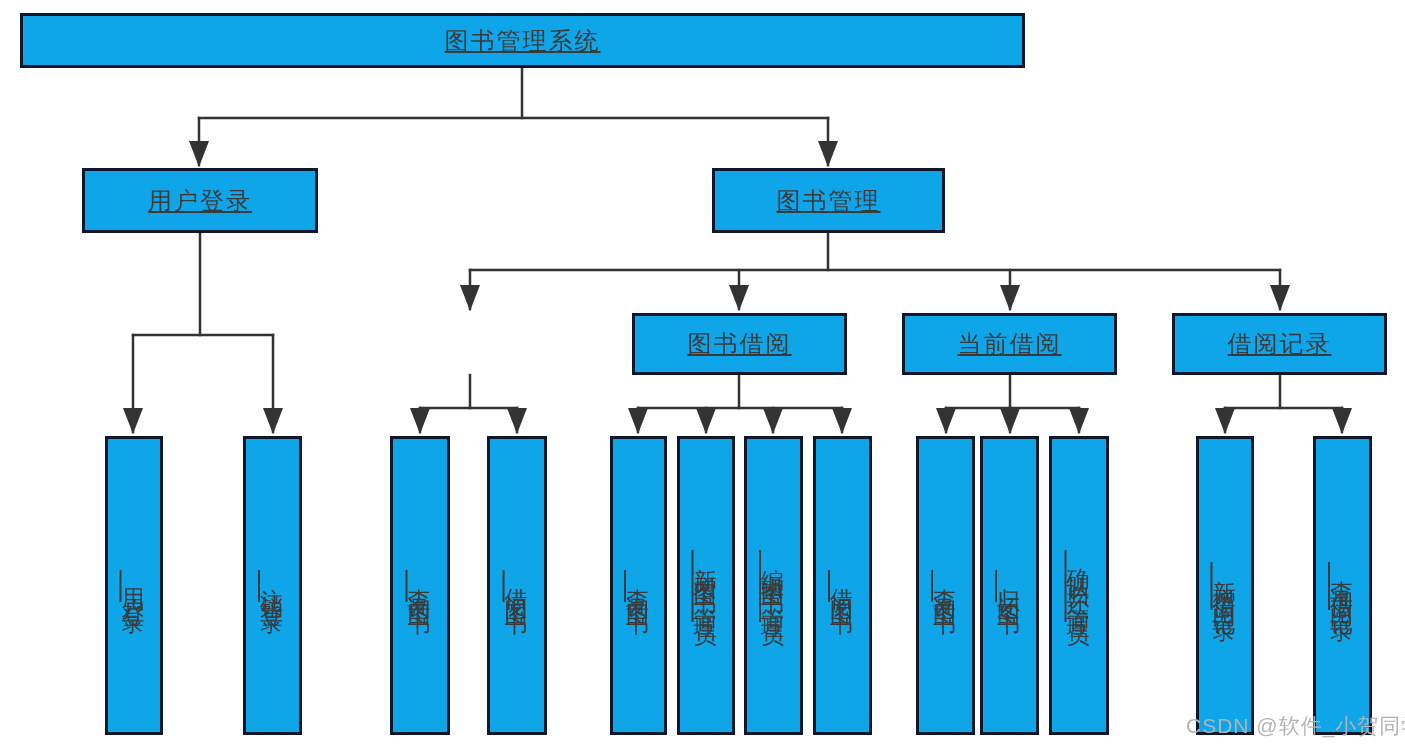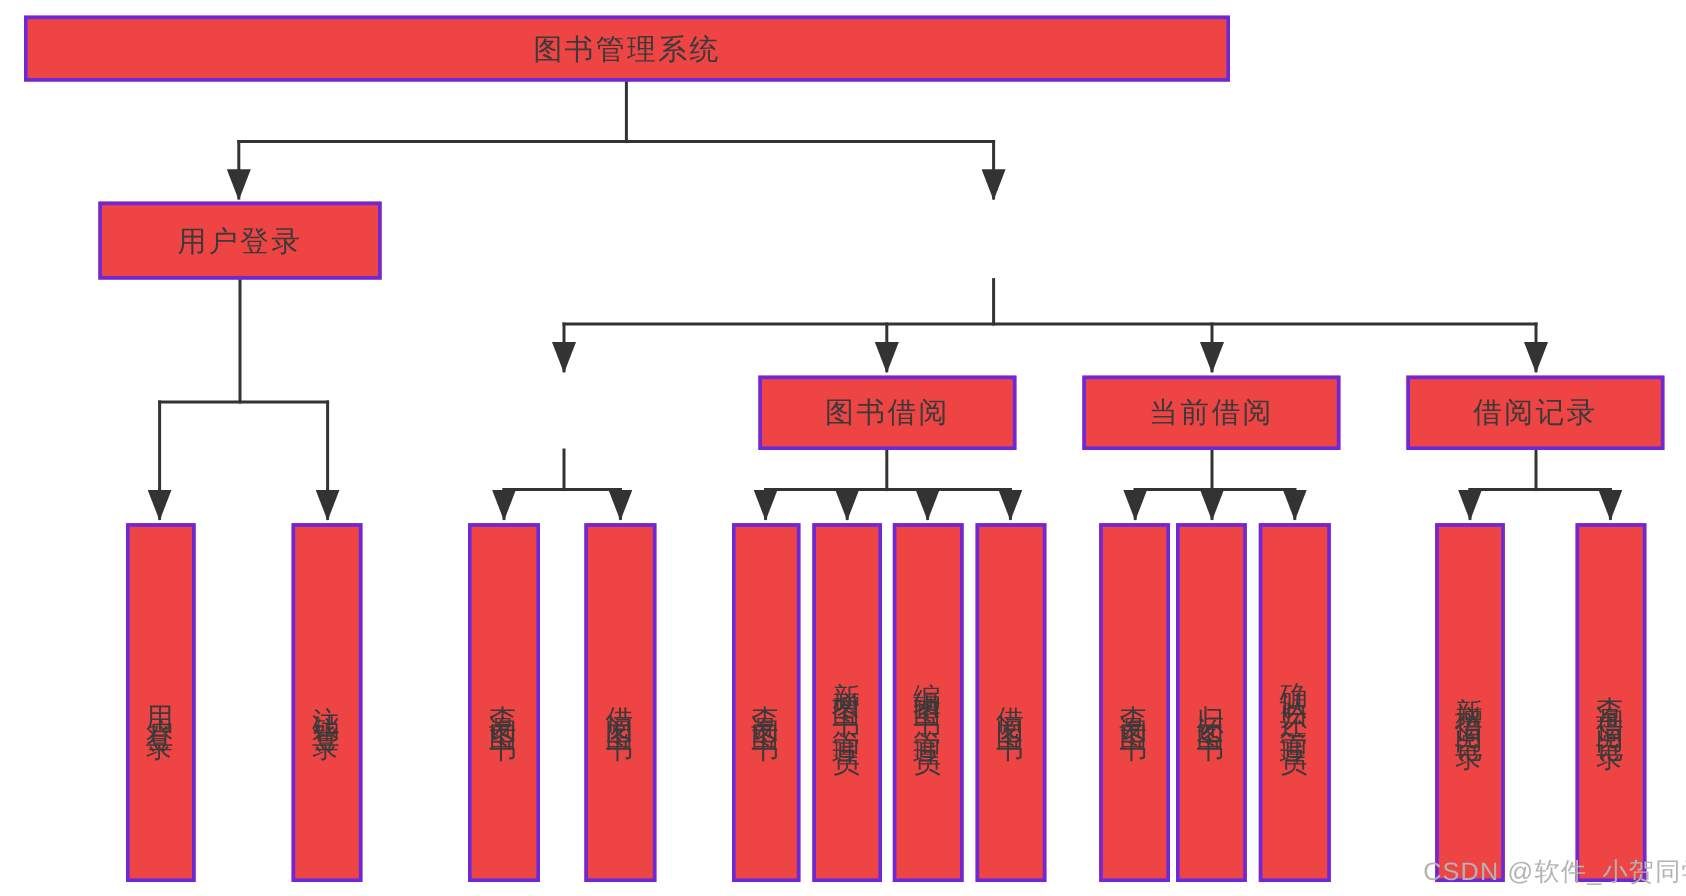--- a/index.html
+++ b/index.html
@@ -6,25 +6,26 @@
   #stage{
     position:relative;
     width:1405px;height:747px;
     background:#ffffff;
     font-family:"Liberation Sans", sans-serif;
     overflow:hidden;
   }
   #wires{position:absolute;left:0;top:0;width:1405px;height:747px;}
   .node{
     position:absolute;
-    border:3px solid #6d28d9;
-    background:#ef4444;
+    border:3px solid #0f172a;
+    background:#0ea5e9;
     box-sizing:border-box;
     display:flex;align-items:center;justify-content:center;
     color:#3a3a3a;
+    text-decoration:underline;
   }
   .hlabel{font-size:24px;letter-spacing:2px;white-space:nowrap;}
   .leaf .vlabel{
     writing-mode:vertical-rl;
     text-orientation:mixed;
     font-size:23px;
     letter-spacing:8px;
     white-space:nowrap;
     color:#3a3a3a;
   }
@@ -93,20 +94,23 @@
     </g>
   </svg>
 
   <div class="node" style="left:20px;top:13px;width:1005px;height:55px;">
     <span class="hlabel">图书管理系统</span>
   </div>
 
   <div class="node" style="left:82px;top:168px;width:236px;height:65px;">
     <span class="hlabel">用户登录</span>
   </div>
+  <div class="node" style="left:712px;top:168px;width:233px;height:65px;">
+    <span class="hlabel">图书管理</span>
+  </div>
 
   <div class="node" style="left:632px;top:313px;width:215px;height:62px;">
     <span class="hlabel">图书借阅</span>
   </div>
   <div class="node" style="left:902px;top:313px;width:215px;height:62px;">
     <span class="hlabel">当前借阅</span>
   </div>
   <div class="node" style="left:1172px;top:313px;width:215px;height:62px;">
     <span class="hlabel">借阅记录</span>
   </div>

